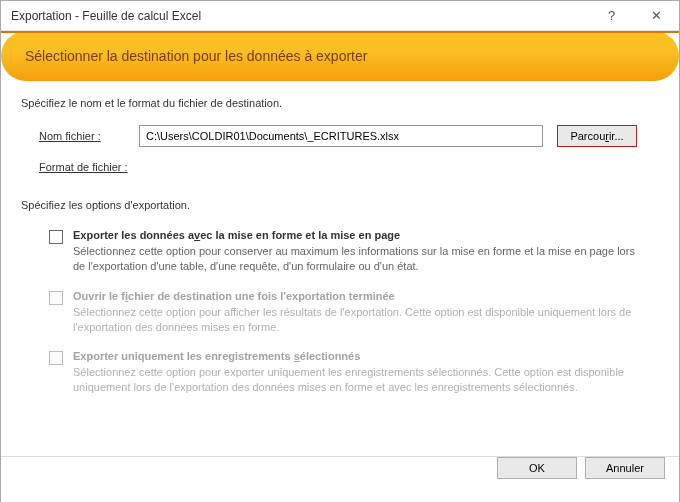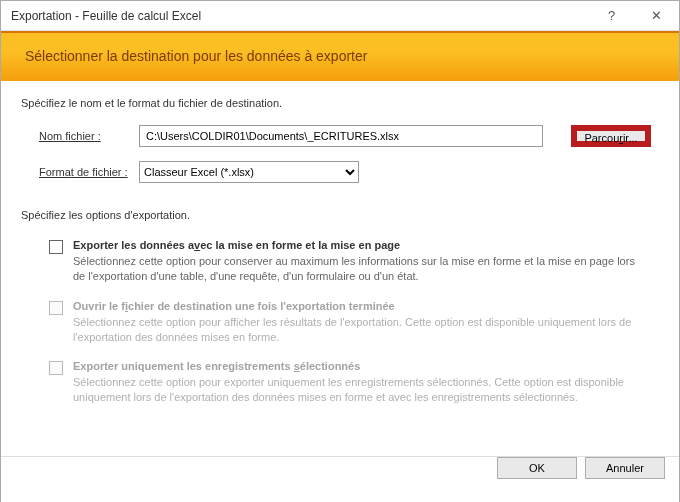--- a/index.html
+++ b/index.html
@@ -38,20 +38,21 @@
   }
   .banner {
     height: 50px;
     background: linear-gradient(to bottom, #fbbf24 0%, #fbbf24 40%, #f59e0b 100%);
     display: flex;
     align-items: center;
     padding-left: 24px;
     color: #7a3c00;
     font-size: 14px;
     position: relative;
+    border-radius: 25px;
   }
   .banner::before {
     content: "";
     position: absolute;
     left: 0; right: 0; top: 0;
     height: 2px;
     background: #d97706;
   }
   .content {
     padding: 16px 20px 0 20px;
@@ -82,27 +83,27 @@
   }
   .formrow select {
     width: 220px;
     height: 22px;
     font-family: inherit;
     font-size: 11px;
     border: 1px solid #999;
     background: #fff;
   }
   .browse-btn {
-    margin-left: 28px;
+    margin-left: 14px;
     height: 22px;
     width: 80px;
     font-family: inherit;
     font-size: 11px;
     background: #e9e9e9;
-    border: 6px solid #b91c1c;
+    border: 1px solid #b91c1c;
     cursor: pointer;
   }
   .options-label {
     margin-top: 26px;
     margin-bottom: 18px;
     font-size: 11px;
   }
   .option {
     display: flex;
     padding-left: 28px;
@@ -189,23 +190,20 @@
   <div class="section-label">Spécifiez le nom et le format du fichier de destination.</div>
 
   <div class="formrow">
     <div class="lbl">Nom <span class="u">f</span>ichier :</div>
     <input class="text" type="text" value="C:\Users\COLDIR01\Documents\_ECRITURES.xlsx" style="">
     <button class="browse-btn">Parcou<span class="u">r</span>ir...</button>
   </div>
 
   <div class="formrow">
     <div class="lbl">Forma<span class="u">t</span> de fichier :</div>
-    <select>
-      <option>Classeur Excel (*.xlsx)</option>
-    </select>
   </div>
 
   <div class="section-label options-label">Spécifiez les options d'exportation.</div>
 
   <div class="option">
     <div class="cb"></div>
     <div class="optbody">
       <div class="opttitle">Exporter les données a<span class="u">v</span>ec la mise en forme et la mise en page</div>
       <div class="optdesc">Sélectionnez cette option pour conserver au maximum les informations sur la mise en forme et la mise en page lors de l'exportation d'une table, d'une requête, d'un formulaire ou d'un état.</div>
     </div>

